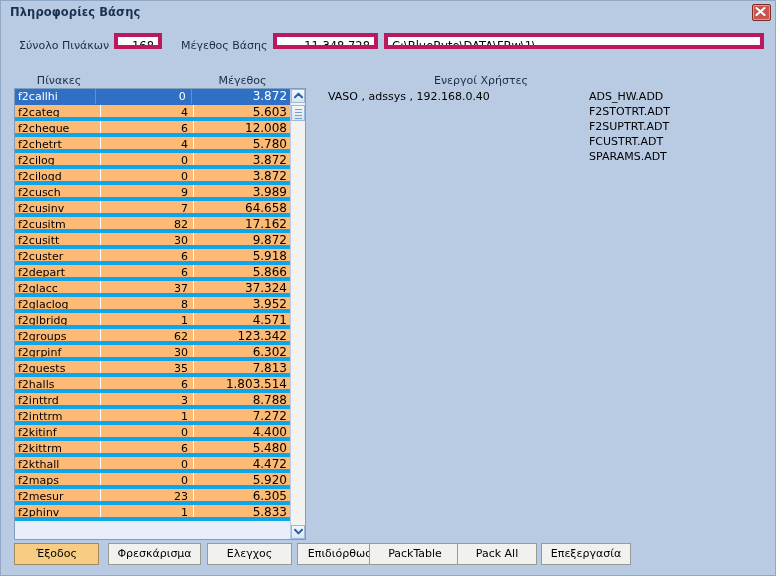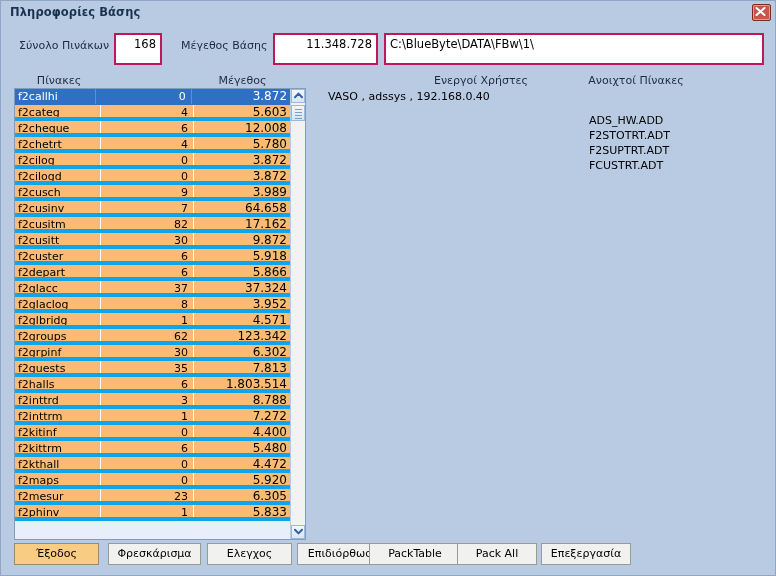--- a/index.html
+++ b/index.html
@@ -51,25 +51,25 @@
   .field-label {
     position: absolute;
     font-size: 11px;
     color: #1b2b44;
     white-space: nowrap;
   }
   .text-box {
     position: absolute;
     box-sizing: border-box;
     background: #ffffff;
-    border: 2px solid #be185d;
+    border: 4px solid #be185d;
     font-size: 11.5px;
     color: #000000;
     line-height: 18px;
-    height: 32px;
+    height: 16px;
     padding: 0 4px;
     overflow: hidden;
     white-space: nowrap;
   }
   .text-box.right { text-align: right; }
   #tables-count-label { left: 18px;  top: 38px; }
   #tables-count-value { left: 113px; top: 32px; width: 48px; }
   #dbsize-label       { left: 180px; top: 38px; }
   #dbsize-value       { left: 272px; top: 32px; width: 105px; }
   #path-value         { left: 383px; top: 32px; width: 380px; text-align: left; }
@@ -198,21 +198,20 @@
     color: #000000;
     line-height: 15px;
   }
   #open-tables-list {
     position: absolute;
     left: 588px; top: 88px;
     width: 180px;
     font-size: 11px;
     color: #000000;
     line-height: 15px;
-    margin-top: 24px;
   }
   
   #button-bar {
     position: absolute;
     left: 0; bottom: 8px;
     width: 757px;
     height: 24px;
   }
   .bar-button {
     position: absolute;
@@ -253,21 +252,20 @@
 
   <div class="field-label" id="dbsize-label">Μέγεθος Βάσης</div>
   <div class="text-box right" id="dbsize-value">11.348.728</div>
 
   <div class="text-box" id="path-value">C:\BlueByte\DATA\FBw\1\</div>
 
   <div class="col-heading" id="heading-tables">Πίνακες</div>
   <div class="col-heading" id="heading-records">Εγγραφές</div>
   <div class="col-heading" id="heading-size">Μέγεθος</div>
   <div class="col-heading" id="heading-users">Ενεργοί Χρήστες</div>
-  <div class="col-heading" id="heading-open">Ανοιχτοί Πίνακες</div>
 
   <div id="grid">
     <div id="grid-rows">
         <div class="grid-row selected">
           <div class="cell-name">f2callhi</div>
           <div class="cell-records">0</div>
           <div class="cell-size">3.872</div>
         </div>
         <div class="grid-row">
           <div class="cell-name">f2categ</div>
@@ -423,20 +421,21 @@
   </div>
 
   <div id="active-users-list">
       <div>VASO , adssys , 192.168.0.40</div>
     </div>
   <div id="open-tables-list">
       <div>ADS_HW.ADD</div>
       <div>F2STOTRT.ADT</div>
       <div>F2SUPTRT.ADT</div>
       <div>FCUSTRT.ADT</div>
+      <div>SPARAMS.ADT</div>
     </div>
 
   <div id="button-bar">
       <div class="bar-button accent" style="left: 13px; width: 85px;">Έξοδος</div>
       <div class="bar-button" style="left: 107px; width: 93px;">Φρεσκάρισμα</div>
       <div class="bar-button" style="left: 206px; width: 85px;">Ελεγχος</div>
       <div class="bar-button" style="left: 296px; width: 93px;">Επιδιόρθωση</div>
       <div class="bar-button" style="left: 368px; width: 92px;">PackTable</div>
       <div class="bar-button" style="left: 456px; width: 80px;">Pack All</div>
       <div class="bar-button" style="left: 540px; width: 90px;">Επεξεργασία</div>

